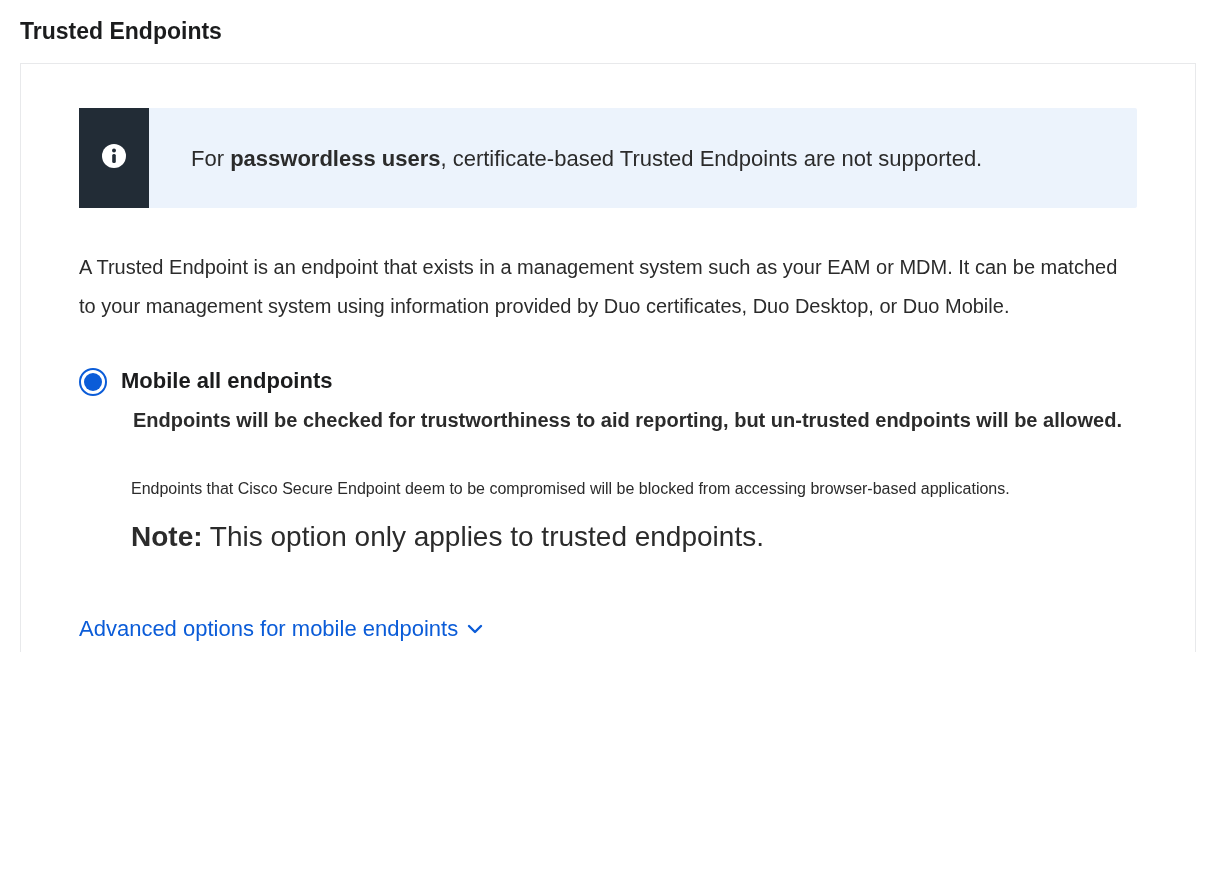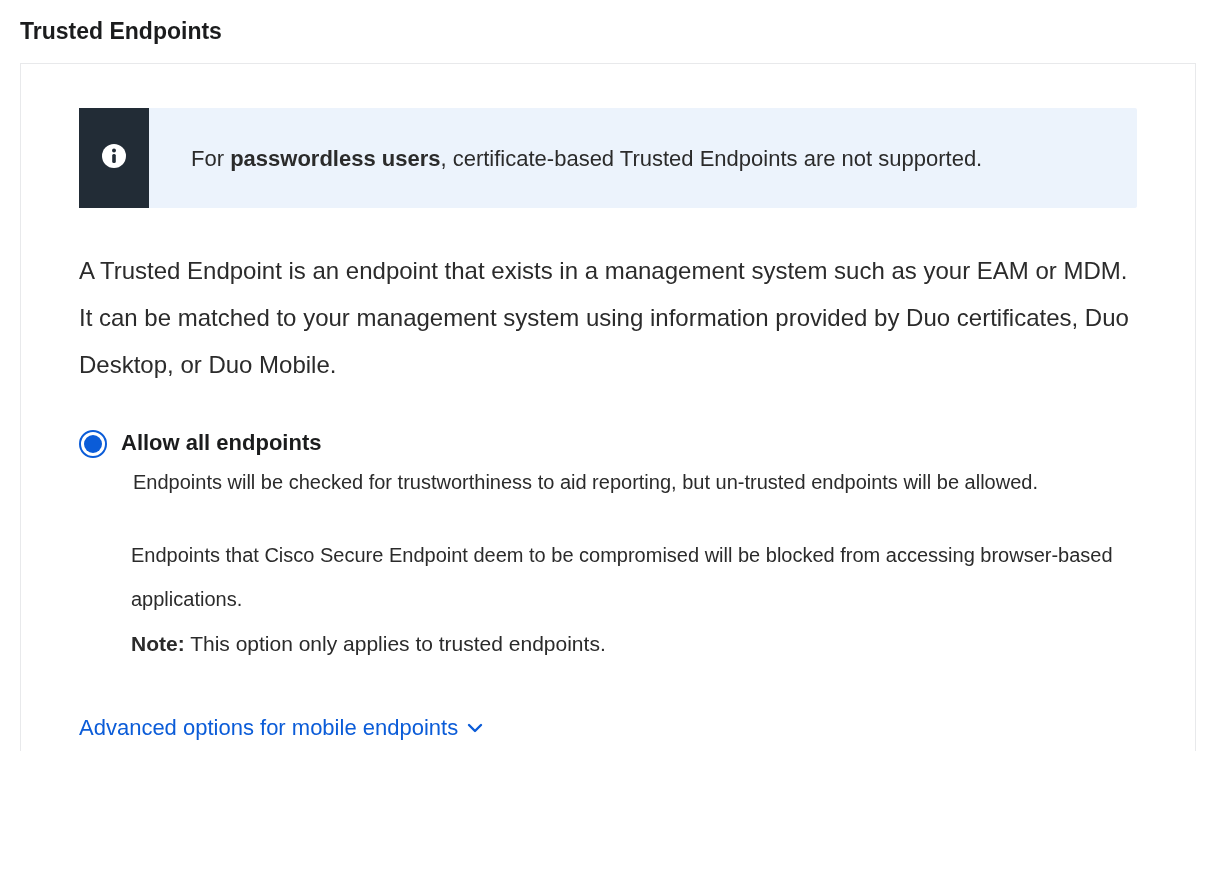--- a/index.html
+++ b/index.html
@@ -41,21 +41,21 @@
     .info-text {
       flex: 1;
       display: flex;
       align-items: center;
       padding: 9px 42px;
       font-size: 22px;
       line-height: 1.5;
       color: #2b2b2b;
     }
     .description {
-      font-size: 24px;
+      font-size: 20px;
       line-height: 1.95;
       color: #2b2b2b;
       margin-bottom: 40px;
     }
     .option-group { }
     .radio-row, .check-row {
       display: flex;
       align-items: flex-start;
       gap: 14px;
     }
@@ -88,42 +88,43 @@
       line-height: 1.4;
       color: #1b1c1d;
     }
     .option-label.bold { font-weight: 700; }
     .option-subtext {
       font-size: 20px;
       color: #2b2b2b;
       margin-top: 8px;
       padding-left: 12px;
       line-height: 1.5;
+      font-weight: bold;
     }
     .checkbox {
       width: 26px;
       height: 26px;
       border: 1px solid #c4c8cc;
       border-radius: 4px;
       background: #fff;
       flex-shrink: 0;
       margin-top: 2px;
       cursor: pointer;
     }
     .check-sub {
       padding-left: 52px;
       margin-top: 28px;
     }
     .check-desc {
-      font-size: 20px;
+      font-size: 16px;
       line-height: 2.2;
       color: #2b2b2b;
     }
     .check-note {
-      font-size: 21px;
+      font-size: 28px;
       line-height: 2.2;
       color: #2b2b2b;
     }
     .adv-link {
       display: inline-flex;
       align-items: center;
       gap: 8px;
       color: #0b5cd8;
       font-size: 22px;
       margin-top: 48px;
@@ -159,21 +160,21 @@
 
   <p class="description">A Trusted Endpoint is an endpoint that exists in a management system such as your EAM or MDM. It can be matched to your management system using information provided by Duo certificates, Duo Desktop, or Duo Mobile.</p>
 
   <div class="option-group">
 
     <div class="radio-row">
       <span class="radio-outer">
         <span class="radio-inner"></span>
       </span>
       <div class="option-content">
-        <div class="option-label bold">Allow all endpoints</div>
+        <div class="option-label bold">Mobile all endpoints</div>
         <div class="option-subtext">Endpoints will be checked for trustworthiness to aid reporting, but un-trusted endpoints will be allowed.</div>
       </div>
     </div>
 
 
 
     <div class="check-sub">
       <div class="check-desc">Endpoints that Cisco Secure Endpoint deem to be compromised will be blocked from accessing browser-based applications.</div>
       <div class="check-note">
         <b>Note:</b><span> This option only applies to trusted endpoints.</span>

